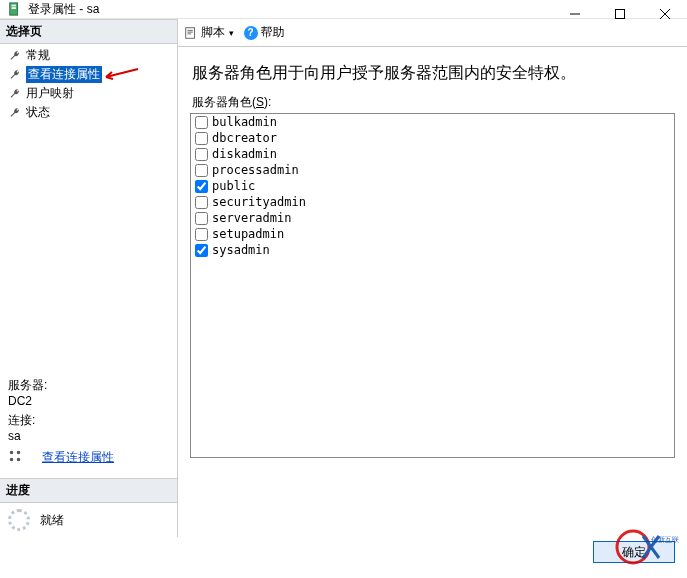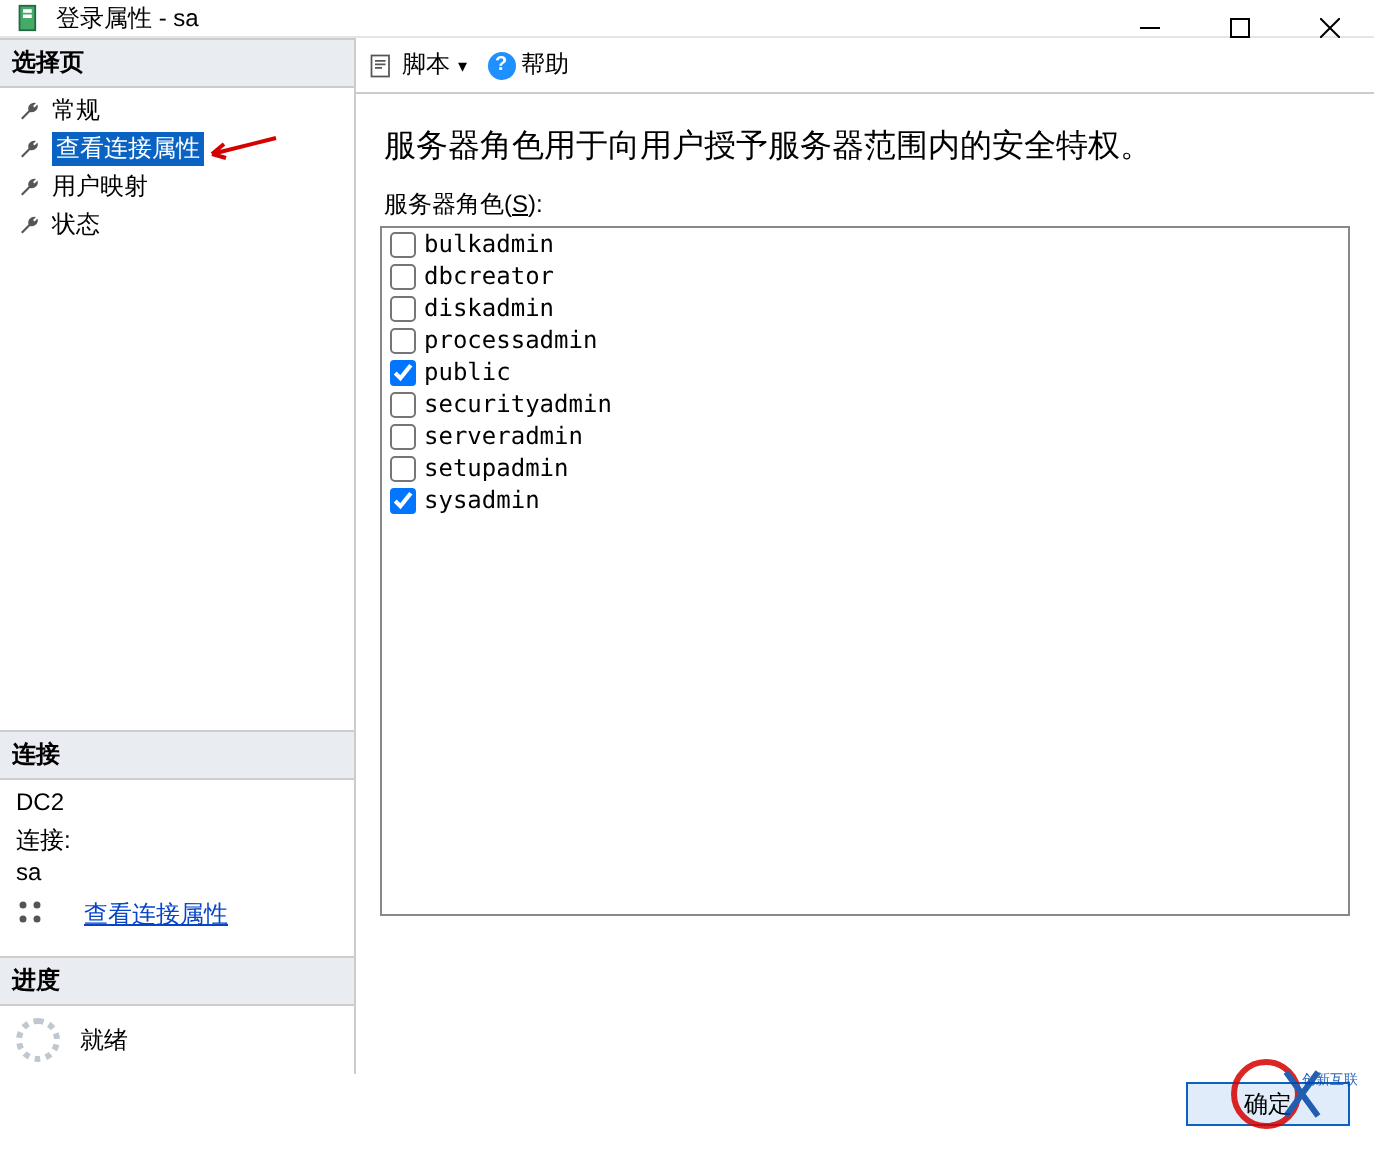--- a/index.html
+++ b/index.html
@@ -243,22 +243,22 @@
           <svg viewBox="0 0 16 16" width="12" height="12">
               <path d="M13 3a4 4 0 0 1-5 5L3 13l-1-1 5-5a4 4 0 0 1 5-5l-2 2 1 1 2-2z" fill="#555"></path>
             </svg>
         </span>
         <span class="nav-label">状态</span>
       </div>
     </div>
 
     <div class="spacer"></div>
 
-    <div class="panel-head">连接</div>
     <div class="conn-block">
+      <div class="conn-label">服务器:</div>
       <div class="conn-val">DC2</div>
       <div class="conn-label">连接:</div>
       <div class="conn-val">sa</div>
       <div style="display:flex;align-items:flex-start;margin-top:6px;gap:16px">
         <span class="nav-icon">
           <svg viewBox="0 0 16 16" width="14" height="14">
               <path d="M4 6a2 2 0 1 1 0-4 2 2 0 0 1 0 4zm8 0a2 2 0 1 1 0-4 2 2 0 0 1 0 4zM4 14a2 2 0 1 1 0-4 2 2 0 0 1 0 4zm8 0a2 2 0 1 1 0-4 2 2 0 0 1 0 4z" fill="#555"></path>
             </svg>
         </span>
         <span class="link">查看连接属性</span>

